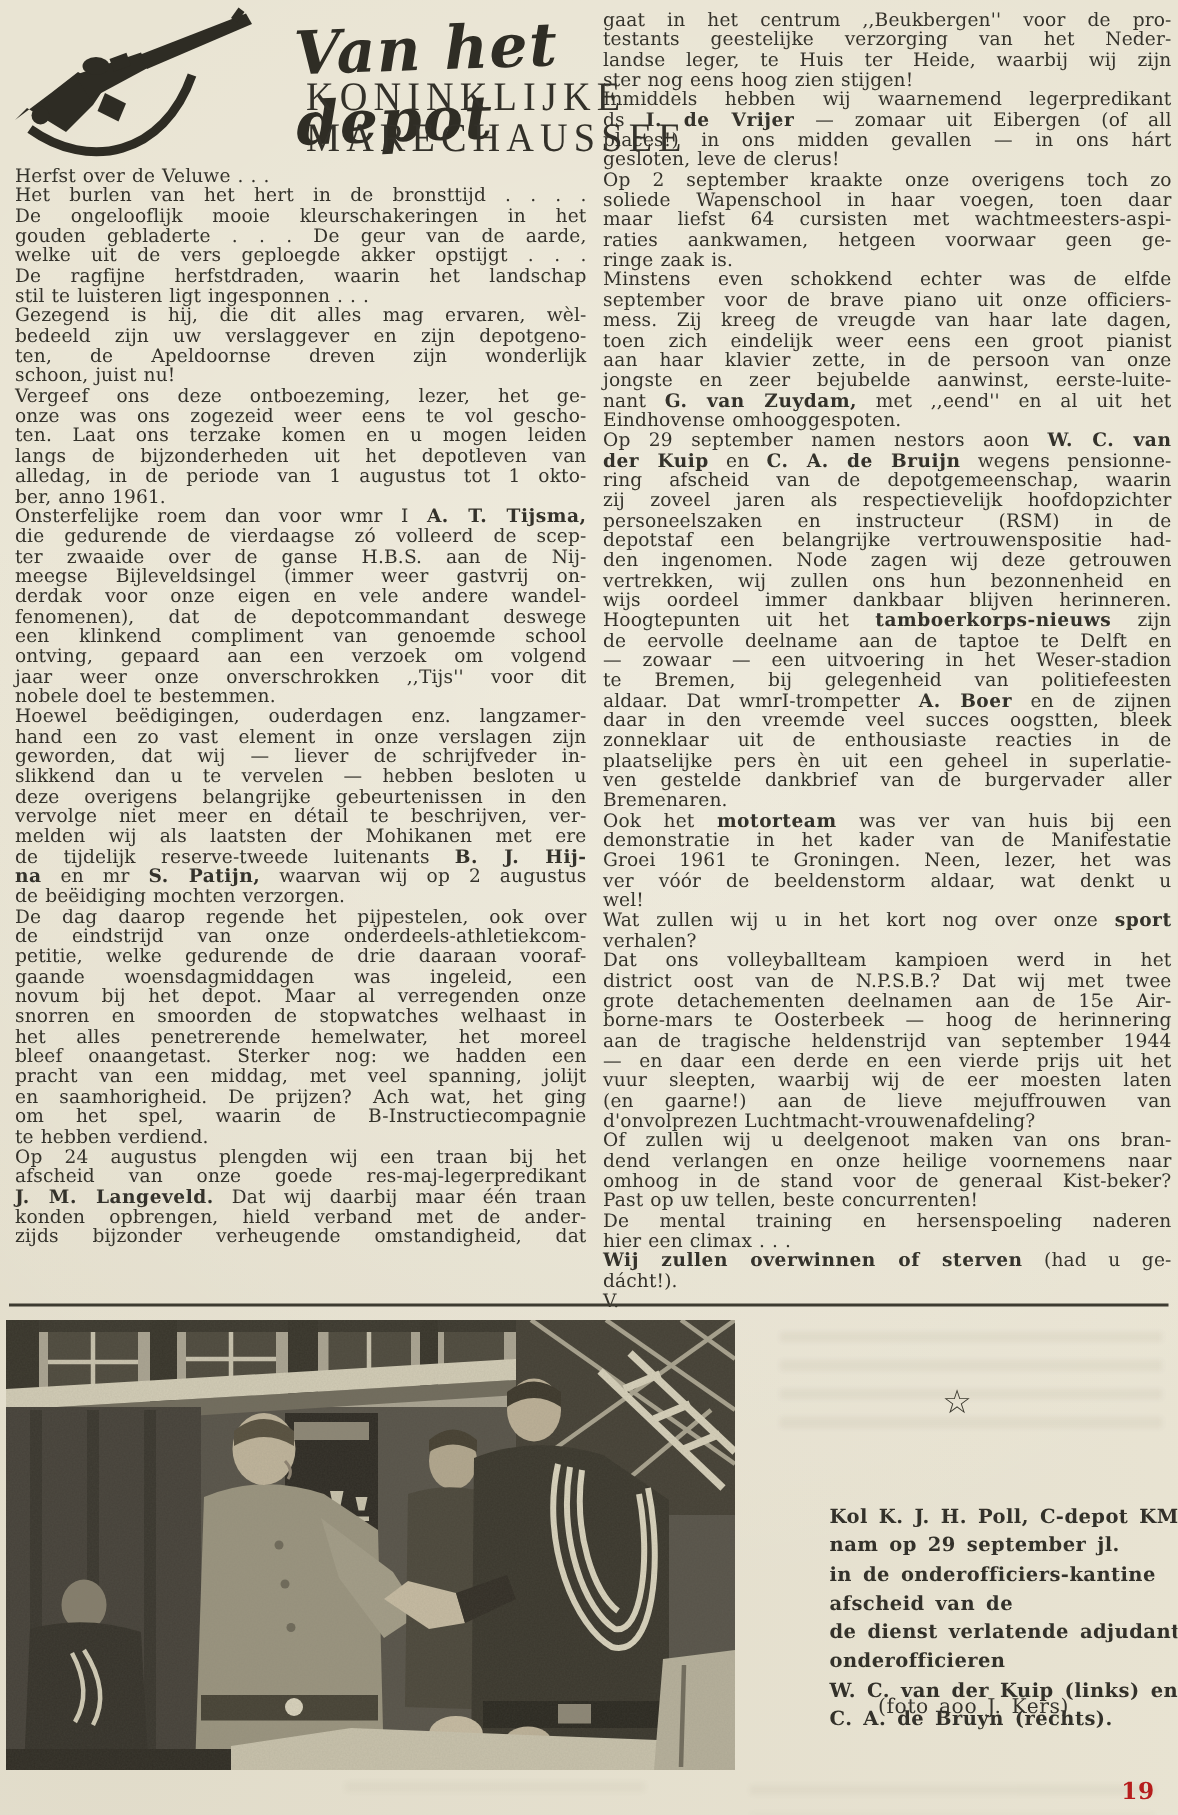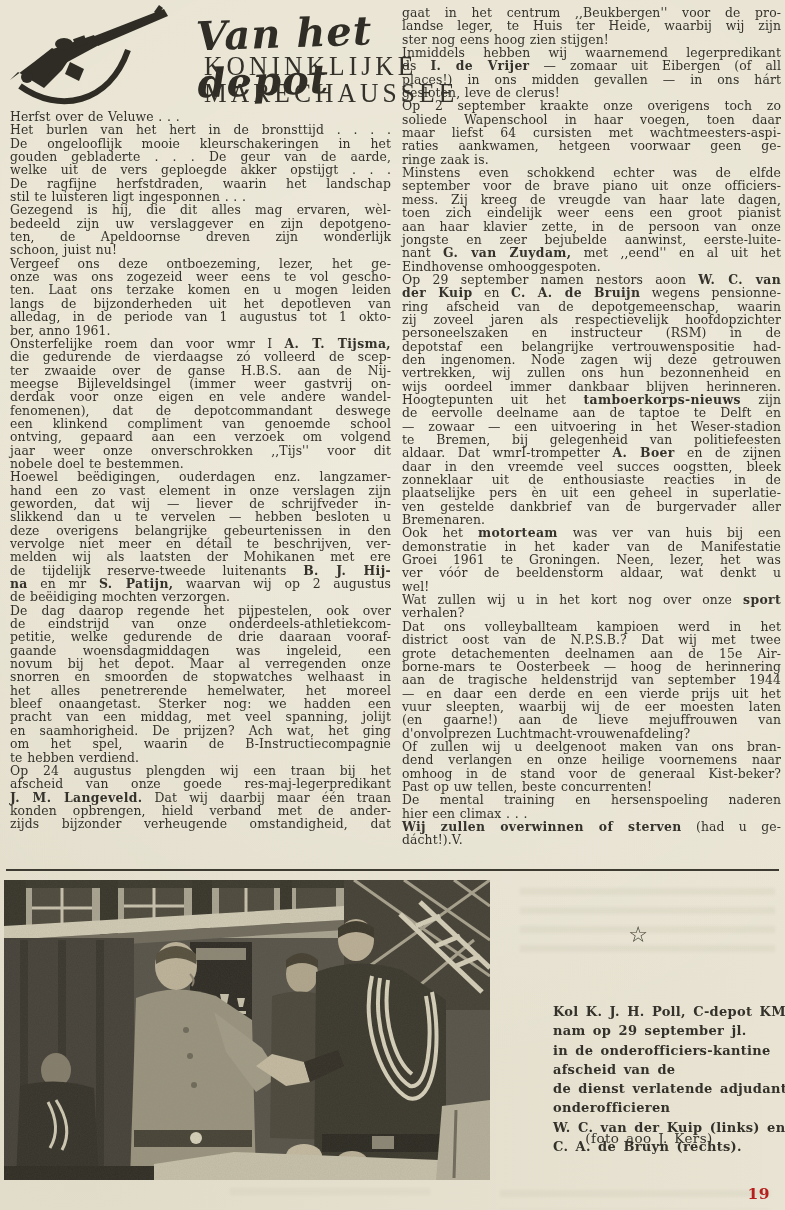--- a/index.html
+++ b/index.html
@@ -16,21 +16,21 @@
       font-size:40px;transform:rotate(-2deg);letter-spacing:1px;color:#2f2d25;}
   #orgName{left:204px;top:52px;width:250px;line-height:25px;
       font-family:"Liberation Serif", serif;font-size:25px;letter-spacing:4px;
       color:#33312a;font-weight:500;transform:scale(1.02,1.08);transform-origin:left top;}
   
   .col{font-size:12.4px;line-height:13.35px;letter-spacing:.1px;word-spacing:.6px;color:#34322b;}
   #colLeft{left:10px;top:110px;width:381px;}
   #colRight{left:402px;top:6px;width:379px;}
   .ln{height:13.35px;white-space:nowrap;}
   .ln.jst{white-space:normal;text-align:justify;text-align-last:justify;}
-  .ln.spl{display:flex;justify-content:flex-start;}
+  .ln.spl{display:flex;justify-content:space-between;flex-direction:column;}
   .ln b{letter-spacing:.35px;}
   
   #rule{left:6px;top:869px;width:773px;height:2px;background:#3d3b31;}
   
   #photo{left:4px;top:880px;width:486px;height:300px;}
   
   #star{left:612px;top:922px;width:52px;text-align:center;font-size:22px;color:#3a382e;}
   #caption{left:553px;top:1002px;width:228px;font-size:13px;font-weight:bold;
       line-height:19.3px;letter-spacing:.3px;word-spacing:2.5px;color:#33312a;}
   #caption .ln{height:19.3px;}
@@ -120,20 +120,21 @@
     <div class="ln jst">om het spel, waarin de B-Instructiecompagnie</div>
     <div class="ln lft">te hebben verdiend.</div>
     <div class="ln jst">Op 24 augustus plengden wij een traan bij het</div>
     <div class="ln jst">afscheid van onze goede res-maj-legerpredikant</div>
     <div class="ln jst"><b>J. M. Langeveld.</b> Dat wij daarbij maar één traan</div>
     <div class="ln jst">konden opbrengen, hield verband met de ander-</div>
     <div class="ln jst">zijds bijzonder verheugende omstandigheid, dat</div>
   </div>
 <div class="abs col" id="colRight">
     <div class="ln jst">gaat in het centrum ,,Beukbergen'' voor de pro-</div>
+    <div class="ln jst">testants geestelijke verzorging van het Neder-</div>
     <div class="ln jst">landse leger, te Huis ter Heide, waarbij wij zijn</div>
     <div class="ln lft">ster nog eens hoog zien stijgen!</div>
     <div class="ln jst">Inmiddels hebben wij waarnemend legerpredikant</div>
     <div class="ln jst">ds <b>I. de Vrijer</b> — zomaar uit Eibergen (of all</div>
     <div class="ln jst">places!) in ons midden gevallen — in ons hárt</div>
     <div class="ln lft">gesloten, leve de clerus!</div>
     <div class="ln jst">Op 2 september kraakte onze overigens toch zo</div>
     <div class="ln jst">soliede Wapenschool in haar voegen, toen daar</div>
     <div class="ln jst">maar liefst 64 cursisten met wachtmeesters-aspi-</div>
     <div class="ln jst">raties aankwamen, hetgeen voorwaar geen ge-</div>

